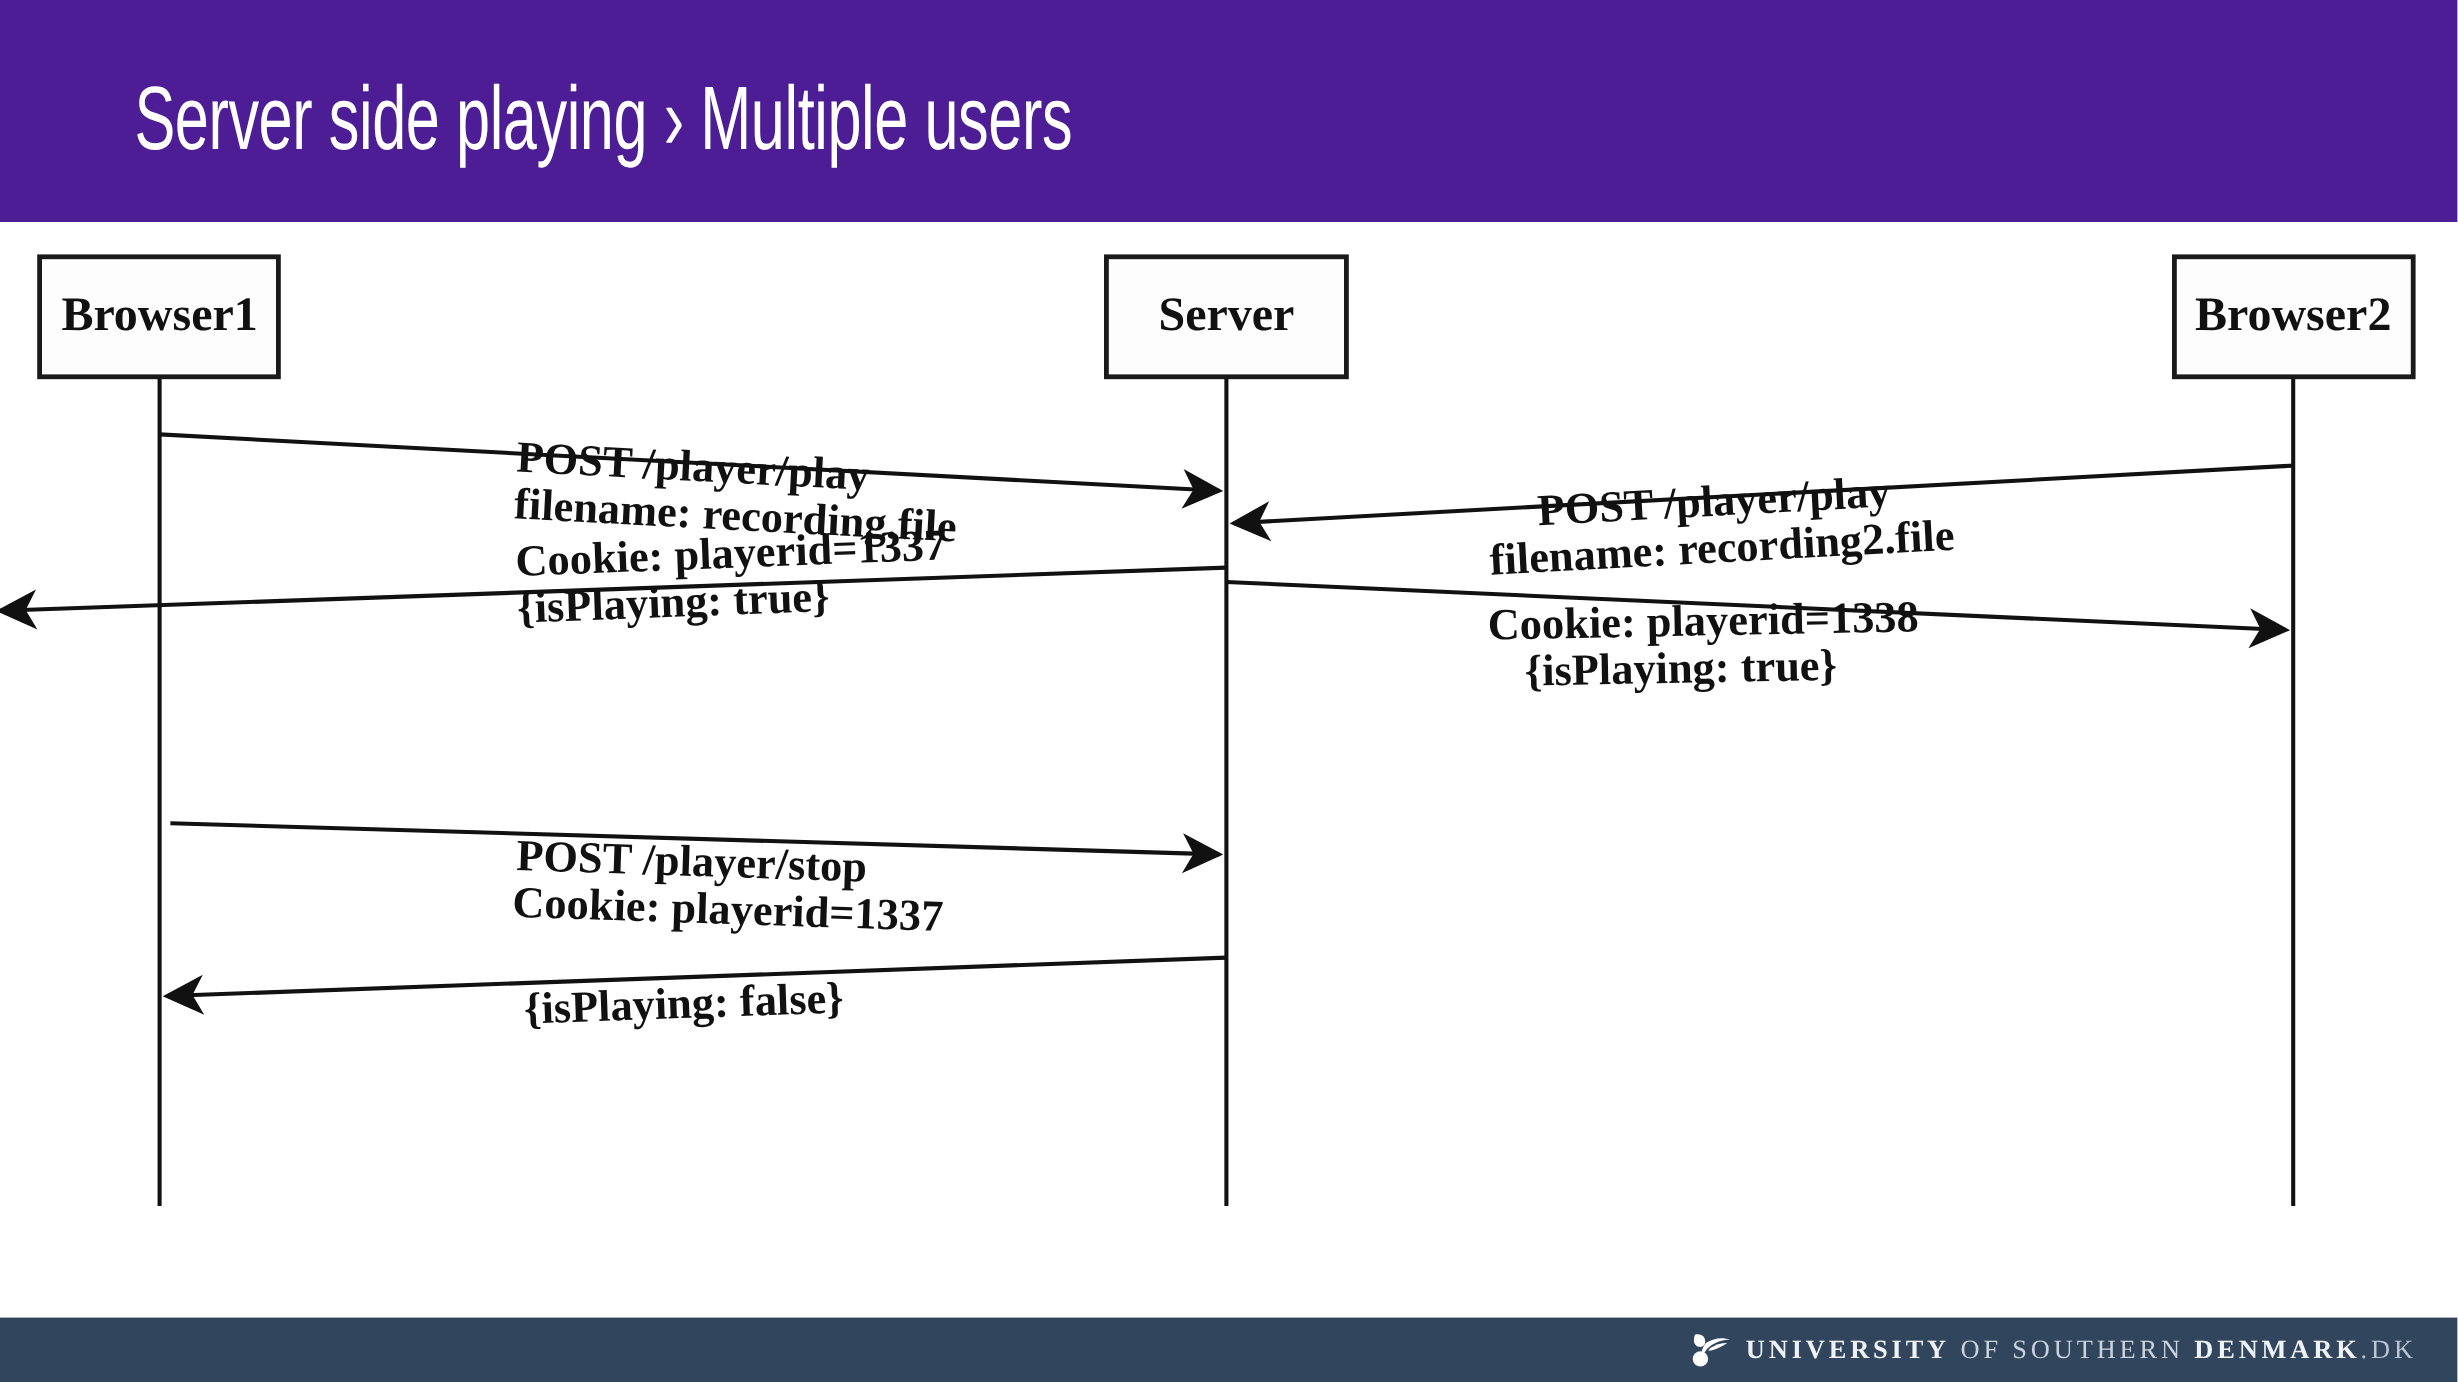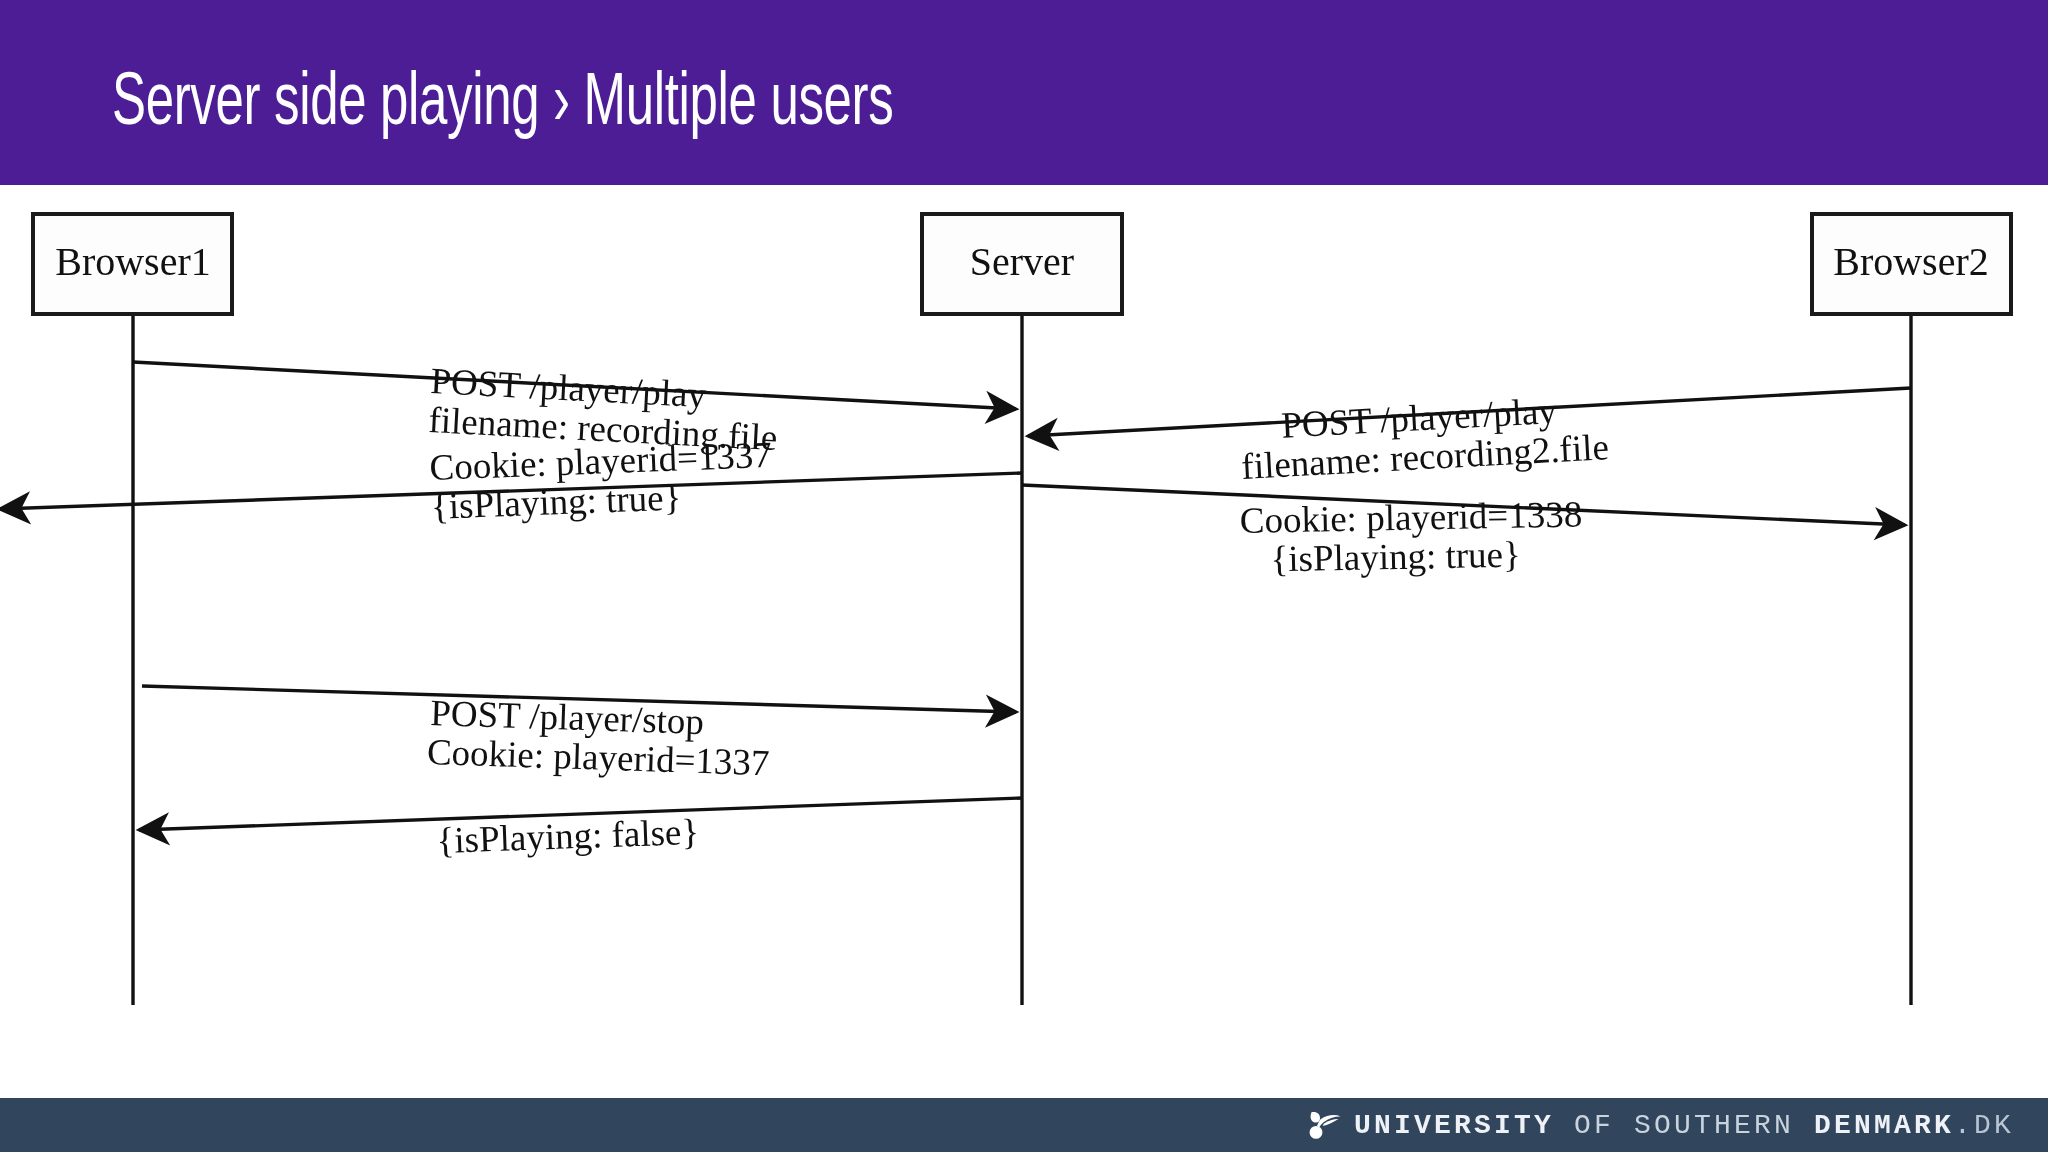--- a/index.html
+++ b/index.html
@@ -39,20 +39,21 @@
   }
 
   
   #diagram-canvas {
     position: absolute;
     left: 0;
     top: 185px;
     width: 2048px;
     height: 913px;
     background: #ffffff;
+    font-weight: bold;
   }
   #sequence-diagram {
     display: block;
     width: 2048px;
     height: 913px;
   }
   .lifeline-box-rect {
     fill: #fdfdfd;
     stroke: #1a1a1a;
     stroke-width: 4;
@@ -92,22 +93,22 @@
     position: absolute;
     right: 34px;
     top: 0;
     height: 54px;
     display: flex;
     align-items: center;
     gap: 12px;
   }
   #sdu-mark { display: block; }
   #sdu-wordmark {
-    font-family: Liberation Mono, monospace;
-    font-size: 28px;
+    font-family: Liberation Serif, serif;
+    font-size: 22px;
     letter-spacing: 3.2px;
     color: #eef2f6;
     white-space: pre;
   }
   #sdu-wordmark .w-bold { font-weight: 700; }
   #sdu-wordmark .w-light { font-weight: 400; color: #c9d3de; }
   #sdu-wordmark .w-tld { font-weight: 400; color: #b9c5d3; }
 </style>
 </head>
 <body>

